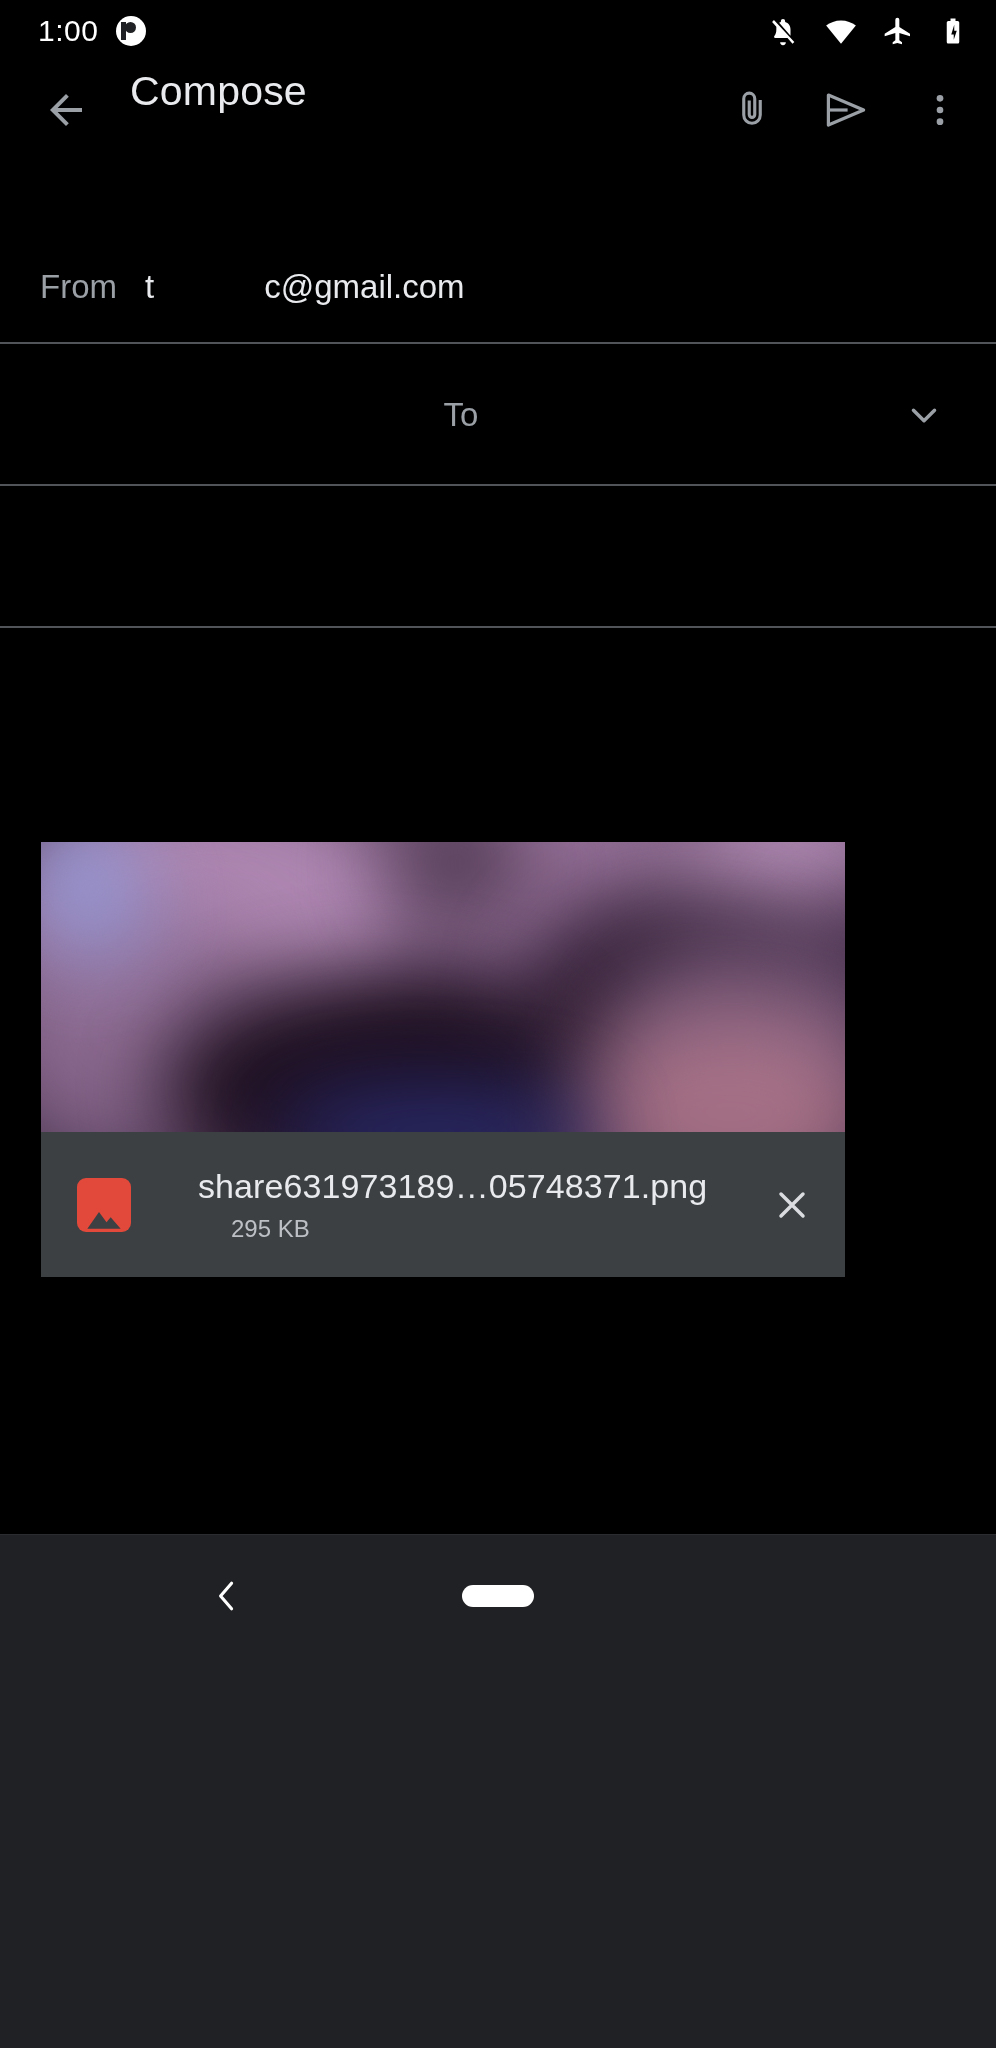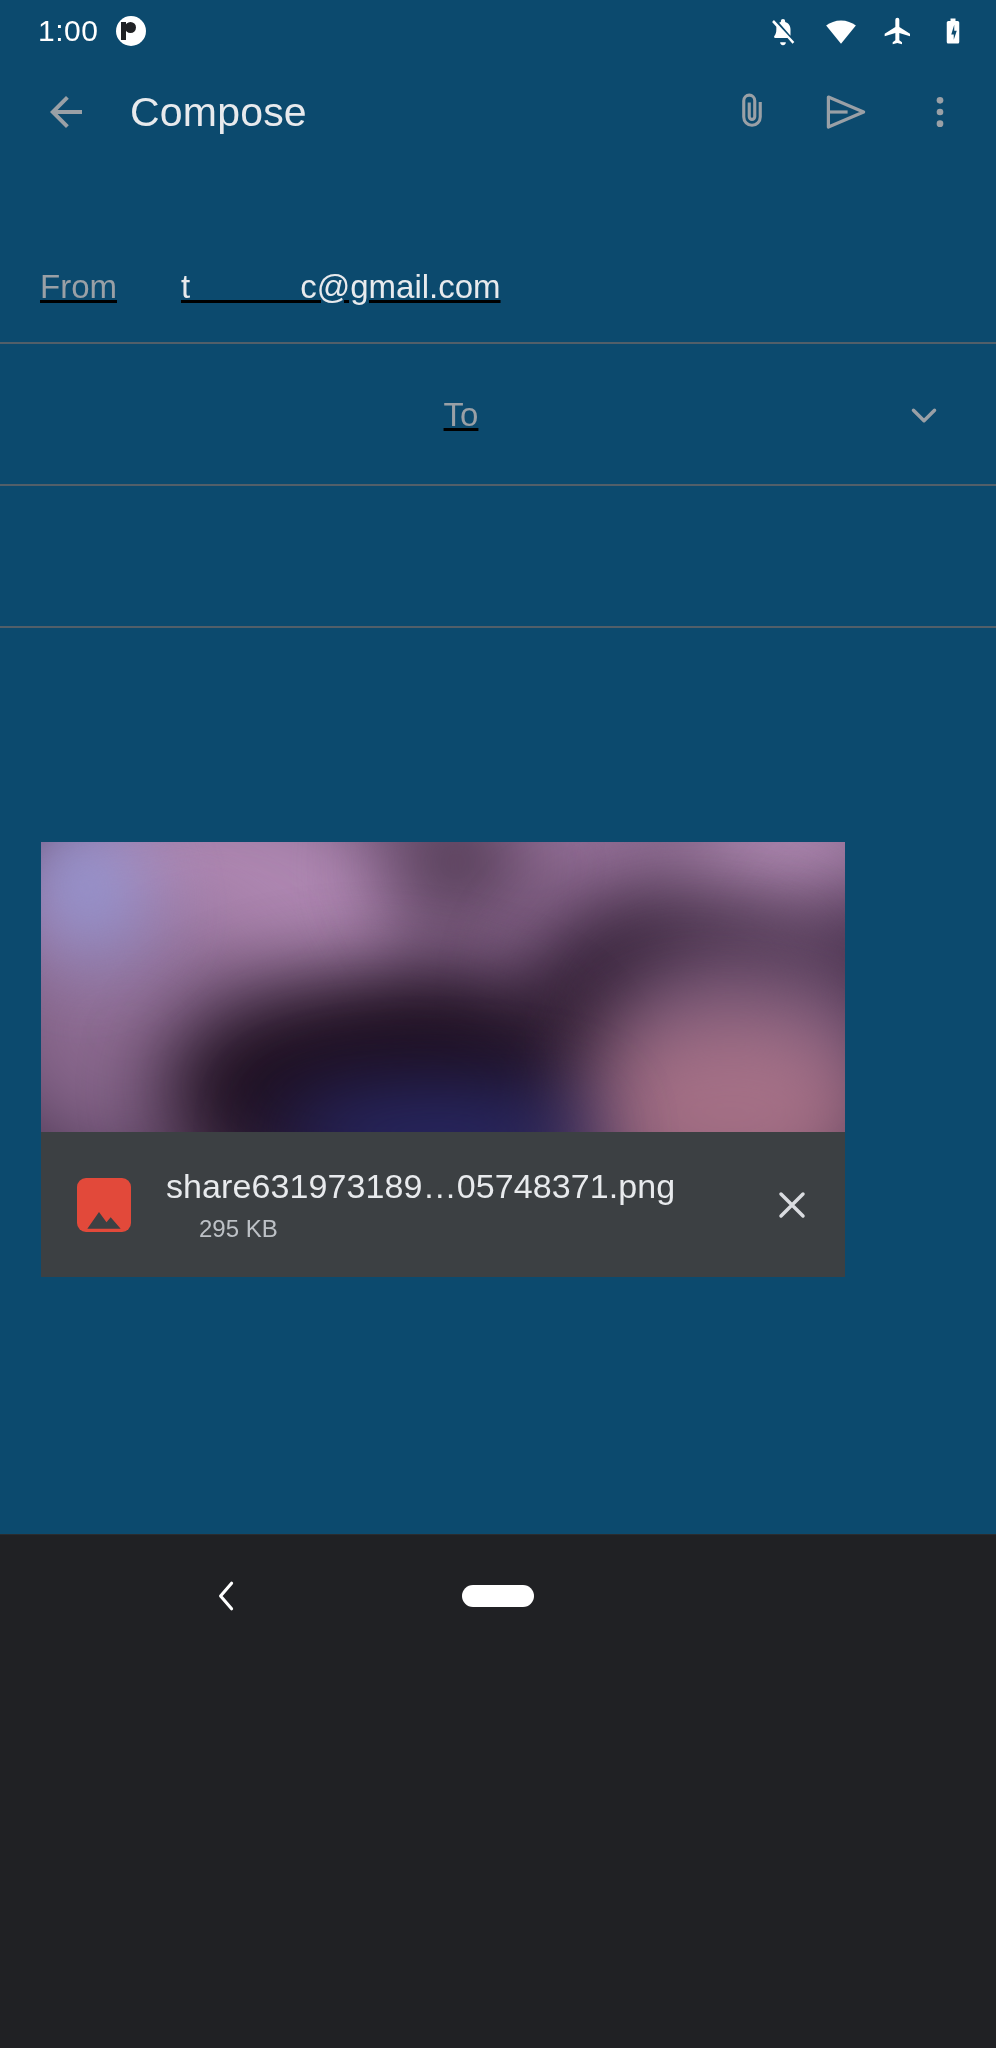--- a/index.html
+++ b/index.html
@@ -2,21 +2,21 @@
 <html><head>
 <meta charset="utf-8">
 <style>
   * { margin:0; padding:0; box-sizing:border-box; }
   html, body {
     width:996px; height:2048px;
     background:#202124;
     font-family:"Liberation Sans", sans-serif;
     overflow:hidden;
   }
-  .screen { position:relative; width:996px; height:1656px; background:#0c4a6e; }
+  .screen { position:relative; width:996px; height:1656px; background:#000000; }
 
   
   .statusbar {
     position:absolute; left:0; top:0; width:996px; height:62px;
     display:flex; align-items:center; justify-content:space-between;
     padding:0 28px 0 38px;
   }
   .sb-left { display:flex; align-items:center; gap:18px; }
   .sb-clock { color:#ffffff; font-size:30px; letter-spacing:.5px; }
   .sb-appicon { width:30px; height:30px; border-radius:50%; background:#ffffff; position:relative; }
@@ -26,35 +26,35 @@
   }
   .sb-appicon::before {
     content:""; position:absolute; left:5px; top:6px;
     width:5px; height:18px; background:#202124;
   }
   .sb-right { display:flex; align-items:center; gap:24px; }
   .sb-ic { display:block; }
 
   
   .appbar {
-    position:absolute; left:0; top:62px; width:996px; height:100px;
-    display:flex; align-items:center;
+    position:absolute; left:0; top:68px; width:996px; height:100px;
+    display:flex; align-items:flex-start;
   }
   .ab-back { width:84px; height:84px; margin-left:24px; display:flex; align-items:center; justify-content:center; }
   .ab-title { color:#e8eaed; font-size:41px; margin-left:22px; flex:1; letter-spacing:.2px; }
   .ab-actions { display:flex; align-items:center; gap:10px; margin-right:14px; }
   .ab-btn { width:84px; height:84px; display:flex; align-items:center; justify-content:center; }
 
   
   .field-row { position:absolute; left:0; width:996px; display:flex; align-items:center;text-decoration:underline; }
   .divider { position:absolute; left:0; width:996px; height:2px; background:#5f6368; opacity:.85; }
 
   .row-from { top:232px; height:110px; padding-left:40px; }
   .from-label { color:#9aa0a6; font-size:33px; }
-  .from-value { color:#e8eaed; font-size:33px; margin-left:64px; white-space:pre; }
+  .from-value { color:#e8eaed; font-size:33px; margin-left:28px; white-space:pre; }
 
   .row-to { top:345px; height:140px; padding-left:40px; padding-right:30px;text-align:center; }
   .to-placeholder { color:#9aa0a6; font-size:33px; flex:1; }
   .to-expand { width:84px; height:84px; display:flex; align-items:center; justify-content:center; }
 
   .row-subject { top:487px; height:140px; padding-left:40px; }
   .subj-caret { width:5px; height:62px; background:#8ab4f8; border-radius:1px; }
   .subj-placeholder { color:#9aa0a6; font-size:38px; margin-left:2px; }
 
   
@@ -78,21 +78,21 @@
   .b7 { left:540px;  top:170px;  width:300px; height:200px; background:#b87b8e; opacity:.75; }
   .b8 { left:560px;  top:100px;  width:280px; height:200px; background:#9e7aa2; opacity:.55; }
   .b9 { left:230px;  top:245px;  width:330px; height:90px;  background:#2a2f7a; opacity:.85; }
   .b10{ left:-10px;  top:-30px;  width:110px; height:150px; background:#8e9de0; opacity:.75;
         transform:rotate(-22deg); border-radius:40%; }
   .b11{ left:740px;  top:30px;   width:200px; height:280px; background:#3a2540; opacity:.85; }
   .b12{ left:350px;  top:-40px;  width:130px; height:120px; background:#0e060f; opacity:.55; }
 
   .attach-meta {
     position:absolute; left:0; top:290px; width:804px; height:145px;
-    display:flex; align-items:center; background:#3c4043; padding:0 8px 0 36px;
+    display:flex; align-items:center; background:#3c4043; padding:0 8px 0 36px;gap:32px;
   }
   .file-icon {
     width:54px; height:54px; border-radius:9px; background:#e2493a;
     display:flex; align-items:flex-end; justify-content:center; flex:0 0 auto;
   }
   .file-text { margin-left:35px; flex:1; min-width:0; }
   .file-name {
     color:#e8eaed; font-size:34px; white-space:nowrap; overflow:hidden;
     text-overflow:clip; letter-spacing:.1px;
   }

